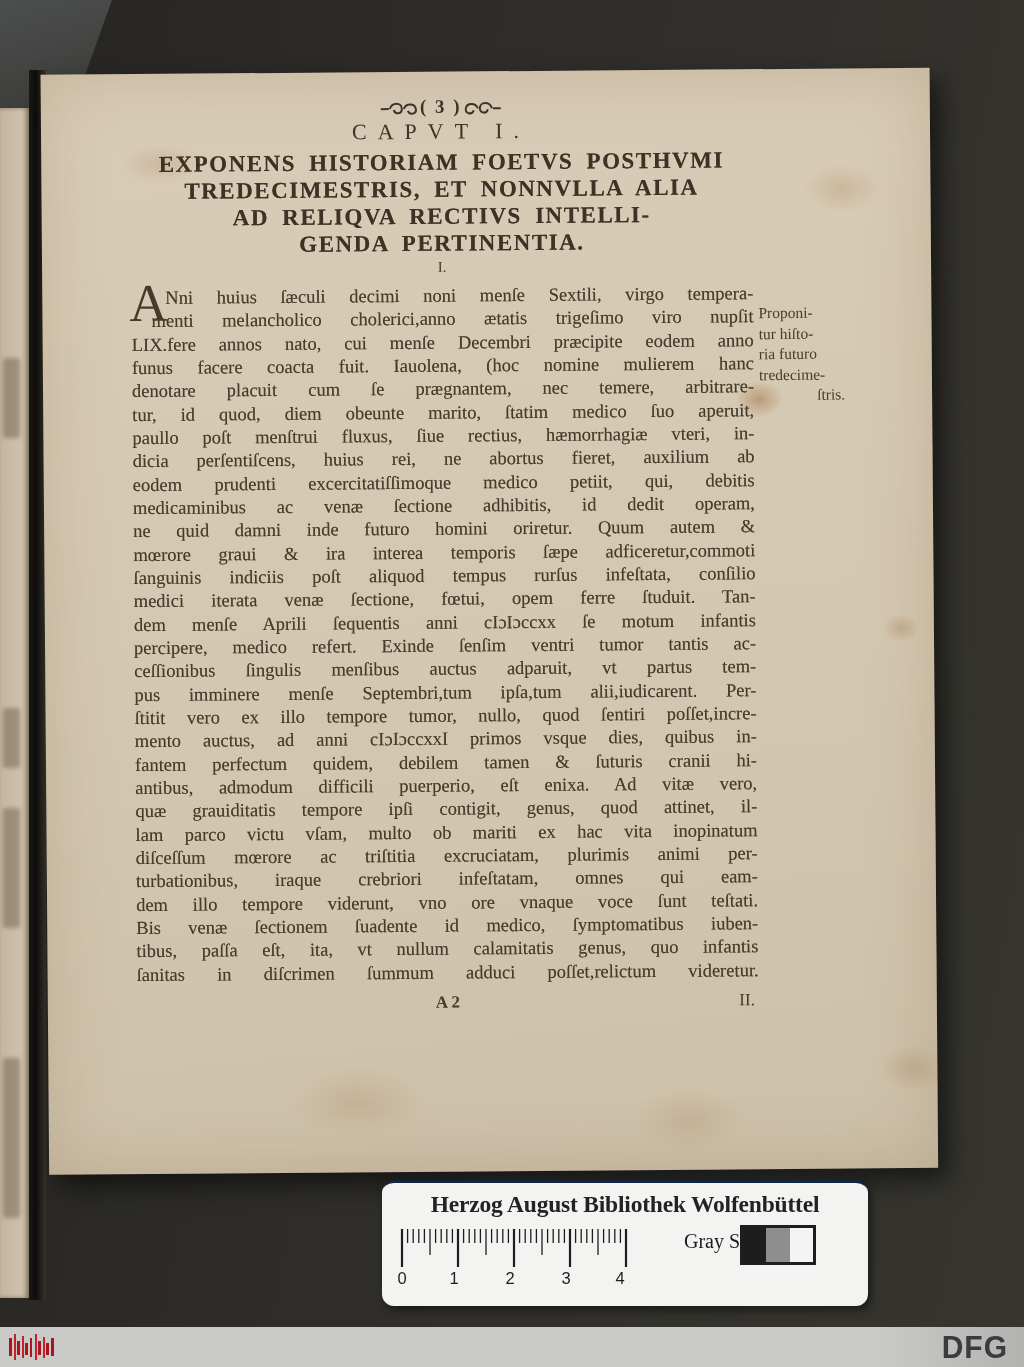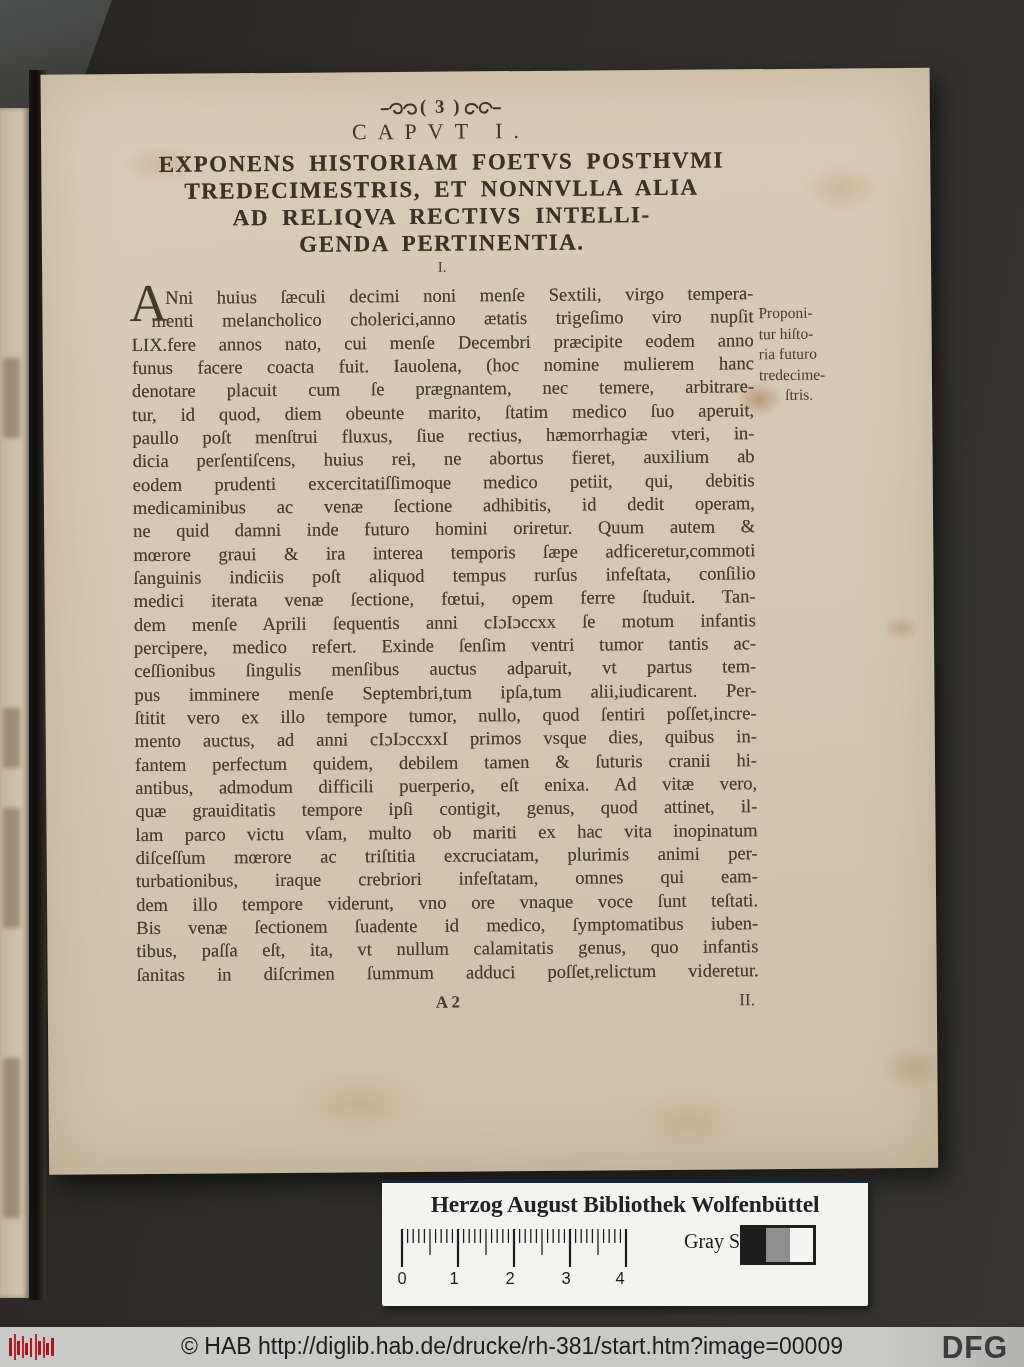--- a/index.html
+++ b/index.html
@@ -44,24 +44,24 @@
   .dropcap{position:absolute;left:-2px;top:206px;font-size:53px;line-height:46px;color:#463a2b;}
   .bline{position:absolute;font-size:18.5px;line-height:22px;white-space:nowrap;
     text-align:justify;text-align-last:justify;color:#473b2c;
     text-shadow:0 0 .5px rgba(70,55,35,.55);left:0;width:622px;}
   .bline.ind0{left:34px;width:588px;}
   .bline.ind1{left:20px;width:602px;}
   .sig{position:absolute;left:0;top:921px;width:622px;text-align:center;font-size:17px;font-weight:bold;}
   .catch{position:absolute;left:0;top:921px;width:618px;text-align:right;font-size:17px;}
   .margin-note{position:absolute;left:716px;top:234px;width:118px;font-size:15.5px;line-height:20.5px;color:#473b2c;}
   .mline{white-space:nowrap;}
-  .mline.last{padding-left:26px;}
+  .mline.last{padding-left:26px;text-align:center;}
   
   .card{position:absolute;left:382px;top:1180px;width:486px;height:123px;
-    background:#f3f3f1;border-top:3px solid #132540;border-radius:2px;
+    background:#f3f3f1;border-top:3px solid #132540;border-radius:12px;
     box-shadow:3px 4px 8px rgba(0,0,0,.5);}
   .card-title{position:absolute;left:0;top:8px;width:100%;text-align:center;
     font-family:"Liberation Serif","DejaVu Serif",serif;font-weight:bold;font-size:23.5px;color:#232323;letter-spacing:-0.2px;}
   .ruler{position:absolute;left:16px;top:46px;}
   .ruler-nums{position:absolute;left:16px;top:86px;width:232px;height:20px;
     font-family:"Liberation Sans","DejaVu Sans",sans-serif;font-size:16.5px;color:#1e1e1e;}
   .ruler-nums span{position:absolute;width:16px;text-align:center;top:0;}
   .gs-label{position:absolute;left:258px;top:47px;font-family:Liberation Serif, serif;
     font-size:20px;color:#1b1b1b;margin-left:44px;}
   .patches{position:absolute;left:358px;top:42px;width:76px;height:40px;border:3px solid #1e1e1e;
@@ -235,17 +235,16 @@
         <rect x="14" y="4" width="2" height="22" fill="#c22230"></rect>
         <rect x="17" y="11" width="3" height="12"></rect>
         <rect x="22" y="6" width="2" height="19"></rect>
         <rect x="27" y="2" width="2" height="26" fill="#c22230"></rect>
         <rect x="30" y="9" width="3" height="14"></rect>
         <rect x="35" y="5" width="2" height="21" fill="#c22230"></rect>
         <rect x="38" y="11" width="3" height="12"></rect>
         <rect x="43" y="6" width="3" height="18"></rect>
       </g>
     </svg>
-    <div class="url">© HAB http://diglib.hab.de/drucke/rh-381/start.htm?image=00009</div>
     <div class="dfg">DFG</div>
   </div>
 
 </div>
 
 </body></html>

